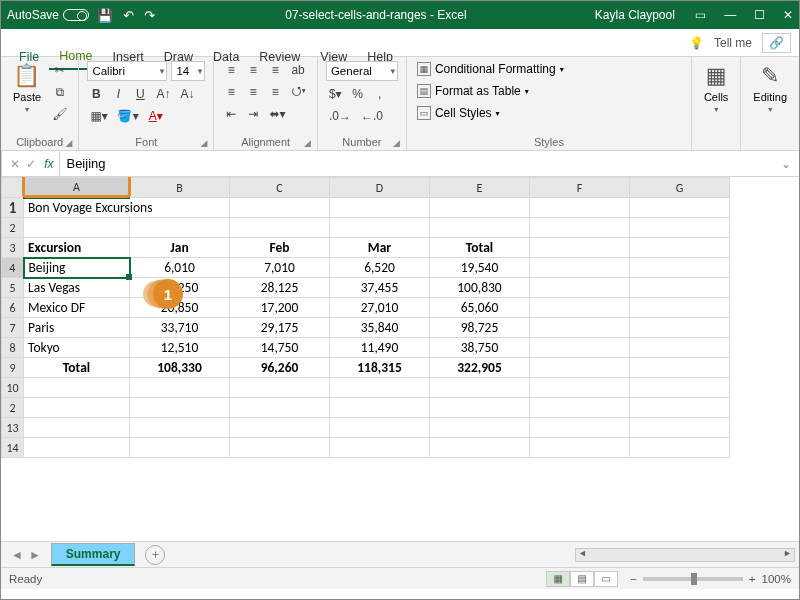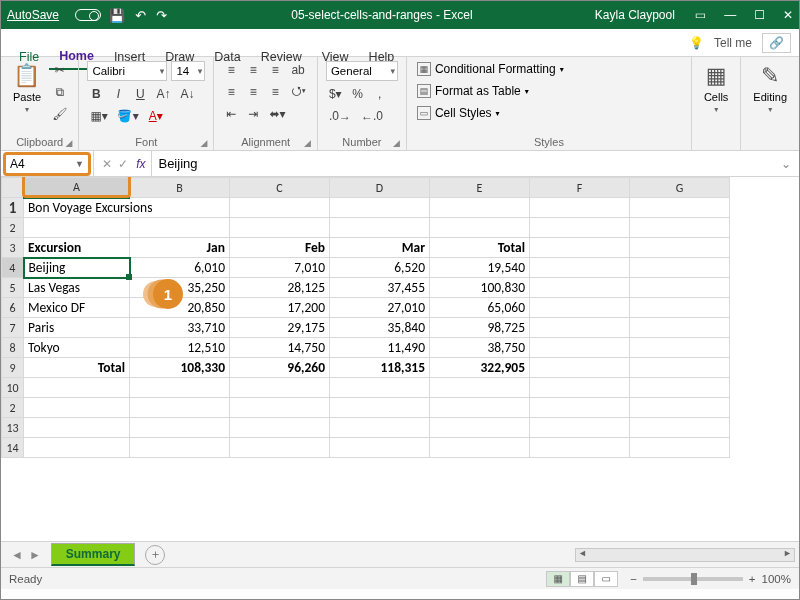--- a/index.html
+++ b/index.html
@@ -1,33 +1,33 @@
 <!DOCTYPE html>
 <html><head>
 <meta charset="utf-8">
 <style>
   * { box-sizing: border-box; margin: 0; padding: 0; }
   body { font-family: "Segoe UI", Tahoma, sans-serif; font-size: 12px; background: #fff; width: 800px; height: 600px; overflow: hidden; border: 1px solid #888; }
   
   
   .titlebar { background: #0f6b3a; color: #fff; height: 28px; display: flex; align-items: center; padding: 0 6px; font-size: 12px; }
-  .titlebar .autosave { display: flex; align-items: center; gap: 16px; margin-right: 8px; text-decoration: underline; }
+  .titlebar .autosave { display: flex; align-items: center; gap: 4px; margin-right: 8px; }
   .titlebar .toggle { width: 26px; height: 12px; border: 1px solid #fff; border-radius: 8px; position: relative; }
   .titlebar .toggle::after { content:""; position:absolute; right:1px; top:0.5px; width:8px; height:8px; border:1px solid #fff; border-radius:50%; }
   .qat { display:flex; gap:10px; align-items:center; margin-right: 12px; }
   .qat span, .winbtn span { font-size: 13px; cursor: pointer; }
   .titlebar .center { flex:1; text-align:center; }
   .titlebar .user { margin: 0 10px; }
   .winbtns { display:flex; gap:18px; margin-left: 10px; }
   
   
   .tabs { display:flex; align-items:center; background: #fff; border-bottom: 1px solid #d4d4d4; height: 28px; padding: 0 8px; }
   .tab { padding: 0 10px; height:100%; display:flex; align-items:center; font-size:12.5px; color:#333; cursor:pointer;margin-top:28px; }
   .tab.file { color:#0f6b3a; }
-  .tab.active { border-bottom: 2px solid #0f6b3a; color:#4c1d95; font-weight:700; }
+  .tab.active { border-bottom: 2px solid #0f6b3a; color:#4d7c0f; font-weight:400; }
   .tabs .spacer { flex:1; }
   .tabs .right { display:flex; gap:10px; align-items:center; color:#555; }
   .share { border:1px solid #ccc; padding:2px 6px; color:#0f6b3a; }
   
   
   .ribbon { display:flex; background:#f3f3f3; border-bottom:1px solid #d4d4d4; height:94px; }
   .group { border-right:1px solid #d4d4d4; padding:4px 8px 2px; display:flex; flex-direction:column; justify-content:space-between; }
   .group .gbody { flex:1; display:flex; gap:4px; align-items:flex-start; }
   .group .glabel { text-align:center; font-size:11px; color:#666; padding-top:2px; position:relative; }
   .group .glabel .launcher { position:absolute; right:-2px; bottom:0px; font-size:9px; color:#888; cursor:pointer; }
@@ -42,46 +42,46 @@
   .fontname { width:80px; } .fontsize { width:34px; } .numfmt { width:72px; }
   .styline { display:flex; gap:4px; align-items:center; padding:1px 2px; cursor:pointer; }
   .styline .si { width:14px; height:14px; border:1px solid #888; font-size:9px; display:flex; align-items:center; justify-content:center; color:#555; }
   
   
   .fbar { display:flex; align-items:center; border-bottom:1px solid #d4d4d4; height:26px; background:#fff; }
   .namebox { width:88px; border:3px solid #e08b27; border-radius:4px; margin:1px 2px; height:24px; display:flex; align-items:center; padding:0 4px; justify-content:space-between; font-size:12px; }
   .namebox .dd { font-size:9px; color:#666; }
   .fx-sep { width:1px; background:#d4d4d4; height:100%; }
   .fx-btns { display:flex; gap:6px; padding:0 8px; color:#999; }
-  .fx-label { font-style:italic; color:#4c1d95; margin-right:6px; }
+  .fx-label { font-style:italic; color:#15803d; margin-right:6px; }
   .fx-input { flex:1; padding:0 6px; font-size:13px; }
   .fx-exp { padding:0 8px; color:#888; }
   
   
   .gridwrap { position:relative; height: 364px; overflow:hidden; background:#fff; }
   table.grid { border-collapse:collapse; table-layout:fixed; }
   .grid th, .grid td { border:1px solid #d9d9d9; font-size:13.5px; font-family: Calibri, sans-serif; height:20px; padding:0 4px; }
   .grid thead th { background:#e6e6e6; color:#333; font-weight:normal; text-align:center; font-size:12px; height:20px; }
   .grid .rowhdr { background:#e6e6e6; text-align:center; width:22px; font-size:12px; color:#333; }
   .corner { width:22px; background:#e6e6e6; }
   .colA { width:106px; } .colB,.colC,.colD,.colE,.colF,.colG { width:100px; }
   .grid thead th.active { background:#d1d1d1; border-bottom:2px solid #0f6b3a; }
   .grid .rowhdr.active { background:#d1d1d1; border-right:2px solid #0f6b3a; }
-  td.num { text-align:right; }
+  td.num { text-align:center; }
   td.bold, th.colhead { font-weight:bold; }
   .title-row td:first-of-type { font-weight:bold; font-size:15px; }
   .sel-cell { outline:2px solid #0f6b3a; outline-offset:-1px; position:relative; }
   .sel-cell::after { content:""; position:absolute; right:-3px; bottom:-3px; width:6px; height:6px; background:#0f6b3a; }
   .col-outline { position:absolute; top:-3px; left:21px; width:109px; height:24px; border:3px solid #e08b27; border-radius:4px; pointer-events:none; }
   .callout { position:absolute; top:102px; left:152px; width:30px; height:30px; background:#e08b27; border-radius:50%; color:#fff; font-weight:bold; font-size:15px; display:flex; align-items:center; justify-content:center; box-shadow:-6px 0 0 -0.5px #e8a458, -12px 0 0 -2px #f0c08c; }
   
   
   .sheettabs { height:26px; border-top:1px solid #d4d4d4; display:flex; align-items:center; background:#f3f3f3; font-size:12px; }
   .navbtns { display:flex; gap:6px; padding:0 10px; color:#888; }
-  .sheet { padding:3px 14px; background:#84cc16; border:1px solid #aaa; border-bottom:2px solid #0f6b3a; color:#0f6b3a; font-weight:600; cursor:pointer; }
+  .sheet { padding:3px 14px; background:#7dd3fc; border:1px solid #aaa; border-bottom:2px solid #0f6b3a; color:#0f6b3a; font-weight:600; cursor:pointer; }
   .addsheet { width:20px; height:20px; border:1px solid #aaa; border-radius:50%; display:flex; align-items:center; justify-content:center; margin-left:10px; color:#666; cursor:pointer; }
   .sheettabs .sp { flex:1; }
   .hscroll { width:220px; height:14px; background:#e8e8e8; border:1px solid #c8c8c8; margin-right:4px; position:relative; }
   .hscroll::before { content:"◄"; position:absolute; left:2px; top:-1px; font-size:9px; color:#666;}
   .hscroll::after { content:"►"; position:absolute; right:2px; top:-1px; font-size:9px; color:#666;}
   
   
   .status { height:22px; background:#f3f3f3; border-top:1px solid #d4d4d4; display:flex; align-items:center; padding:0 8px; font-size:11.5px; color:#555; }
   .status .sp { flex:1; }
   .viewbtns { display:flex; gap:0; margin-right:12px; }
@@ -97,21 +97,21 @@
 <div class="titlebar">
   <div class="autosave">
     <span>AutoSave</span>
     <span class="toggle"></span>
   </div>
   <div class="qat">
     <span>💾</span>
     <span>↶</span>
     <span>↷</span>
   </div>
-  <div class="center">05-select-cells-and-ranges - Excel</div>
+  <div class="center">07-select-cells-and-ranges - Excel</div>
   <div class="user">Kayla Claypool</div>
   <div class="winbtns">
     <span>▭</span>
     <span>―</span>
     <span>☐</span>
     <span>✕</span>
   </div>
 </div>
 
 <div class="tabs">
@@ -248,24 +248,20 @@
           <span class="ico">✎</span>
           <span class="lbl">Editing</span>
           <span style="font-size:8px;color:#666">▾</span>
         </div>
       </div>
     <div class="glabel"></div>
   </div>
 </div>
 
 <div class="fbar">
-  <div class="namebox">
-    <span>A4</span>
-    <span class="dd">▼</span>
-  </div>
   <div class="fx-sep"></div>
   <div class="fx-btns">
     <span>✕</span>
     <span>✓</span>
   </div>
   <span class="fx-label">fx</span>
   <div class="fx-sep"></div>
   <div class="fx-input">Beijing</div>
   <div class="fx-exp">⌄</div>
 </div>

